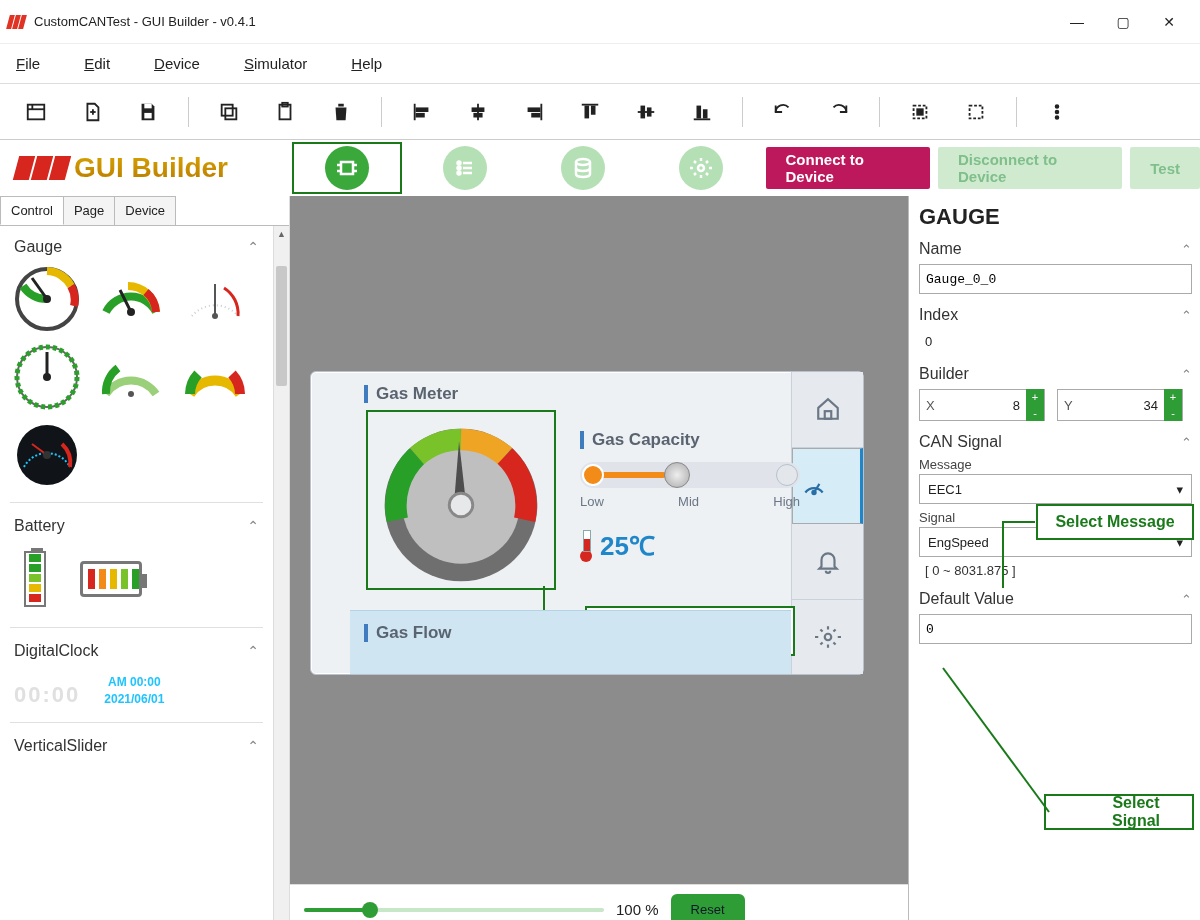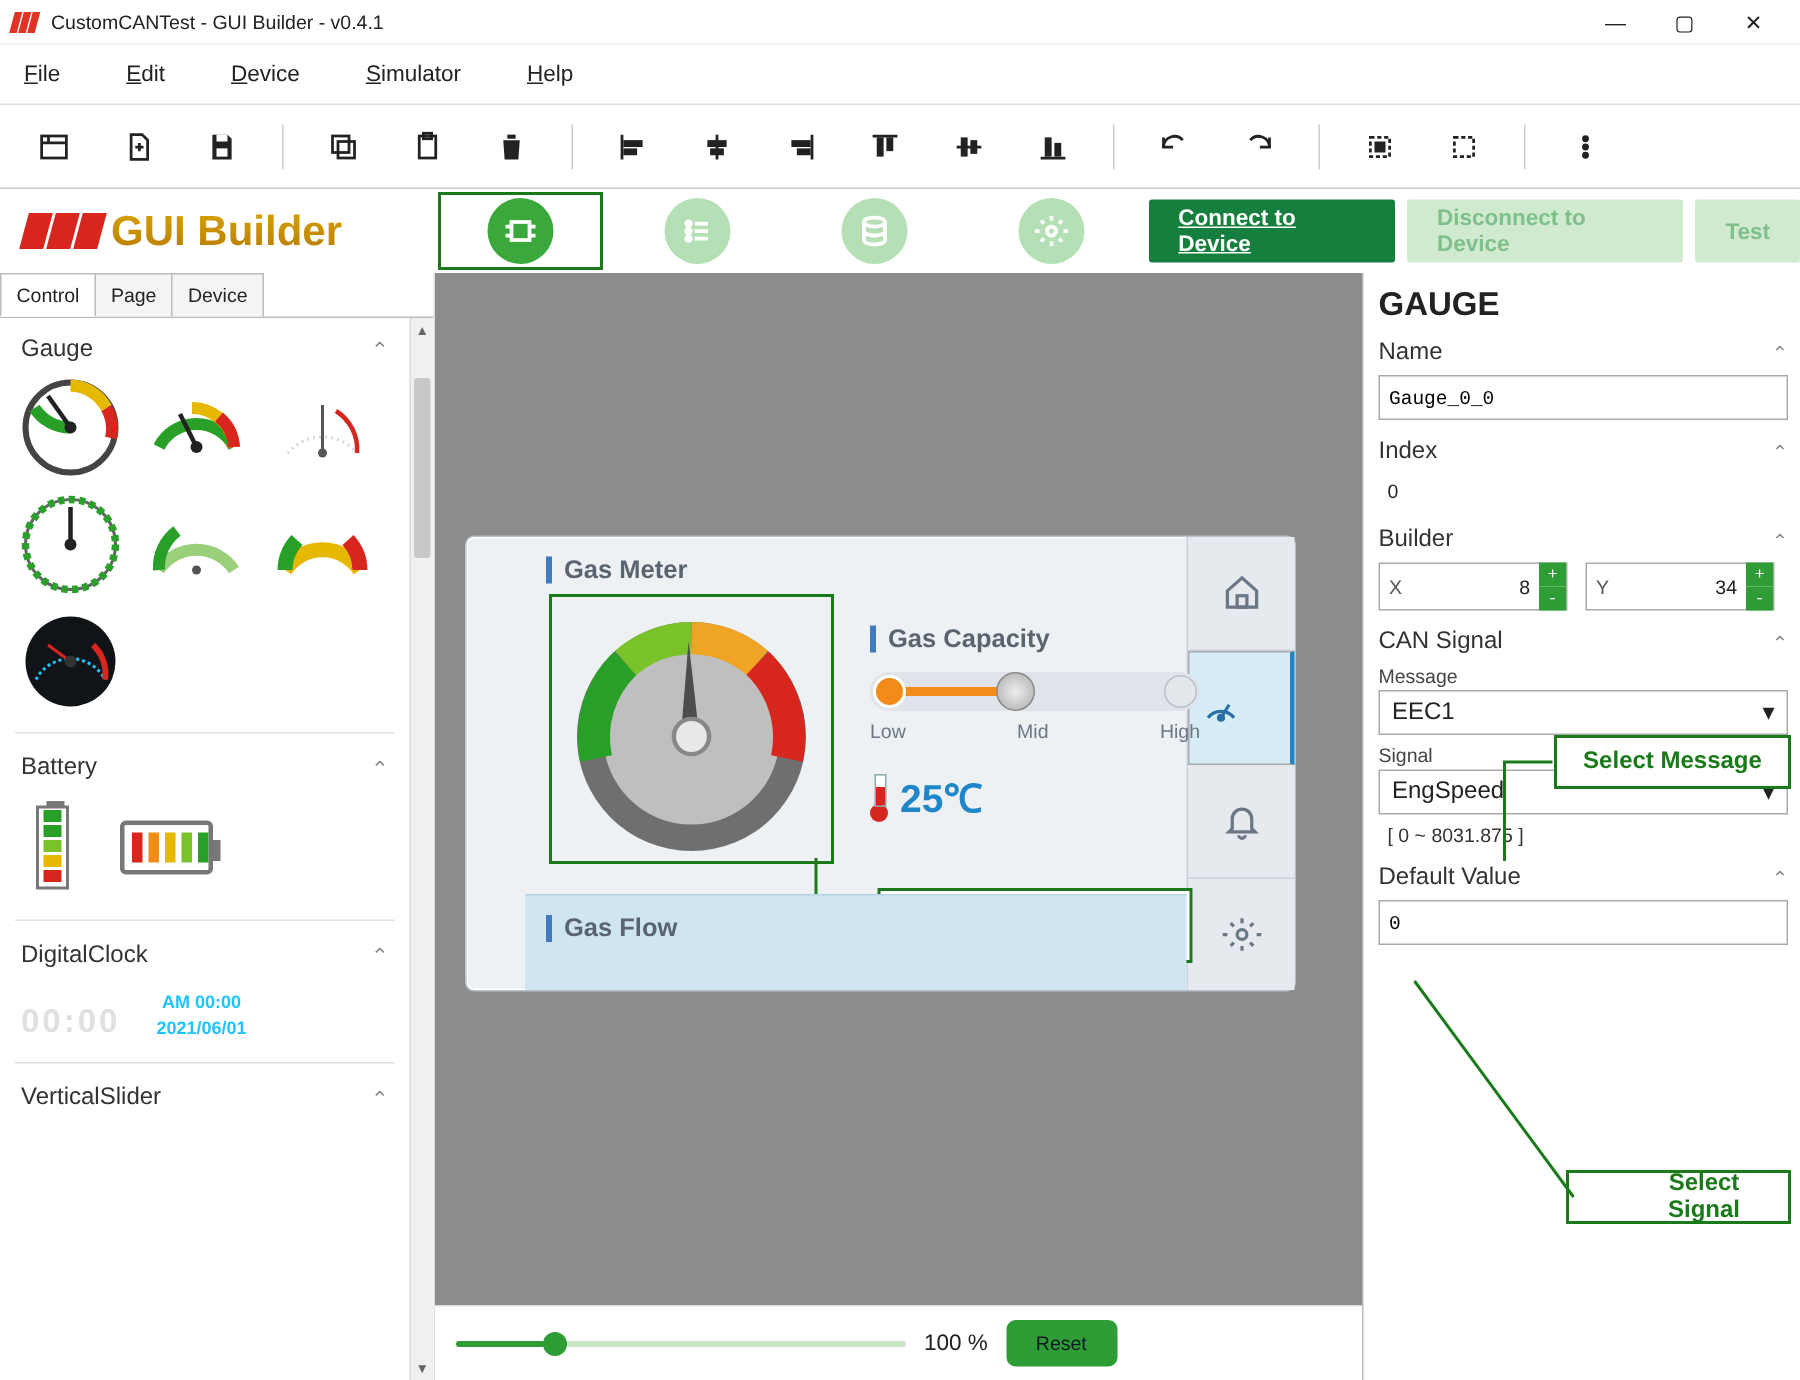--- a/index.html
+++ b/index.html
@@ -7,21 +7,21 @@
     margin: 0; padding: 0;
     width: 1200px; height: 920px;
     font-family: "Segoe UI", Arial, sans-serif;
     font-size: 13px;
     background: #fff;
     overflow: hidden;
     color: #222;
   }
   
   .titlebar {
-    height: 30px;
+    height: 44px;
     display: flex; align-items: center;
     padding: 0 8px;
     border-bottom: 1px solid #eee;
   }
   .titlebar .ticon { width: 18px; height: 14px; margin-right: 8px; display:flex; gap:1px; }
   .titlebar .ticon span { width:5px; height:14px; background:#e03324; transform: skewX(-15deg); }
   .titlebar .title { flex: 0 0 auto; }
   .titlebar .spacer { flex: 1 1 auto; }
   .winbtn { width: 46px; height: 30px; display:flex; align-items:center; justify-content:center; font-size:14px; }
   
@@ -86,21 +86,21 @@
   }
   .circ.green { background:#3aa83a; }
   .circ.pale  { background:#b5e0b5; }
   .circ svg { width:24px; height:24px; stroke:#fff; fill:none; stroke-width:2.5; }
   .connectbar { margin-left:auto; display:flex; gap:8px; padding-right:0; }
   .cbtn {
     height:42px; padding:0 20px;
     display:flex; align-items:center; font-size:15px; font-weight:600;
     border-radius:2px;
   }
-  .cbtn.primary { background:#15803d; color:#fff;text-decoration:underline; }
+  .cbtn.primary { background:#be185d; color:#fff; }
   .cbtn.disabled { background:#d0ead0; color:#7fbf8a; }
   
   .main {
     display:flex;
     height: calc(920px - 30px - 40px - 56px - 56px);
   }
   
   .leftpane {
     width: 290px;
     display:flex; flex-direction:column;
@@ -251,21 +251,21 @@
   .locgrp .lab { padding:0 6px; color:#555;}
   .locgrp .val { flex:1; text-align:right; padding-right:6px;}
   .spin { display:flex; flex-direction:column; }
   .spin div { width:18px; height:16px; background:#2f9d36; color:#fff; font-size:11px; display:flex; align-items:center; justify-content:center;}
   .sel {
     width:100%; height:30px;
     border:1px solid #aaa;
     display:flex; align-items:center; justify-content:space-between;
     padding:0 8px;
     background:#fff;
-    font-size:16px;
+    font-size:13px;
   }
   .smalllab { font-size:13px; color:#444; margin:6px 0 2px 0;}
   .rangetext { font-size:13px; color:#333; margin:6px 0 0 6px;}
   .callout.msg { font-size:16px; padding:6px 10px; }
   
   .bat1 { width:22px; height:56px; border:2px solid #777; position:relative;}
   .bat1::before{content:""; position:absolute; top:-5px; left:5px; width:12px;height:4px;background:#777;}
   .seg { position:absolute; left:3px; right:3px; height:8px;}
   .bat2 { width:62px; height:36px; border:3px solid #777; border-radius:4px; position:relative;}
   .bat2::after{content:""; position:absolute; right:-8px; top:10px; width:6px; height:14px; background:#777;}

